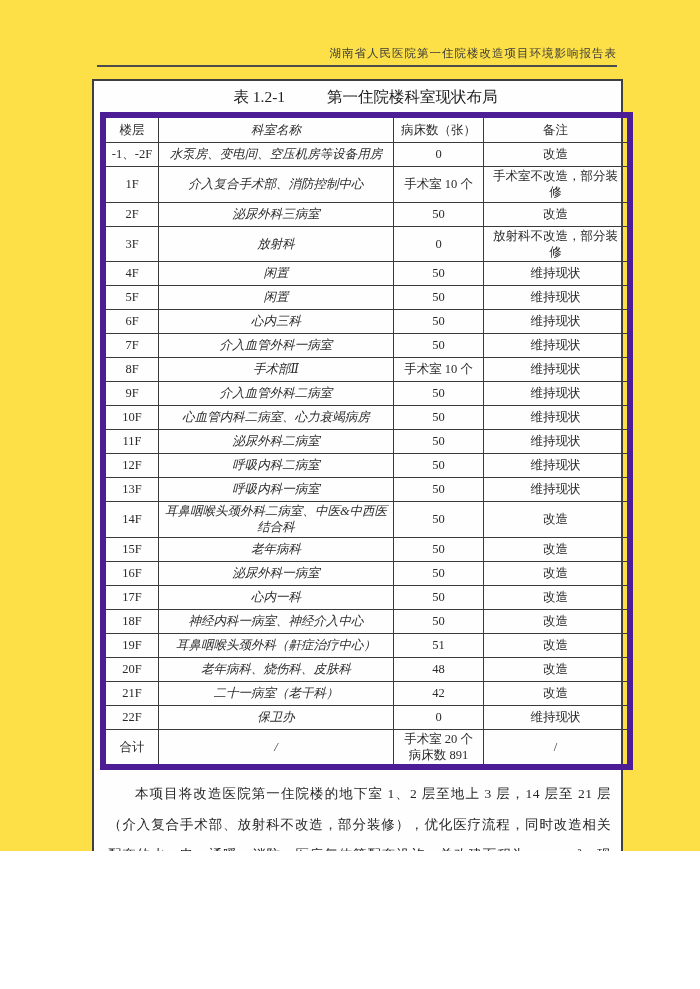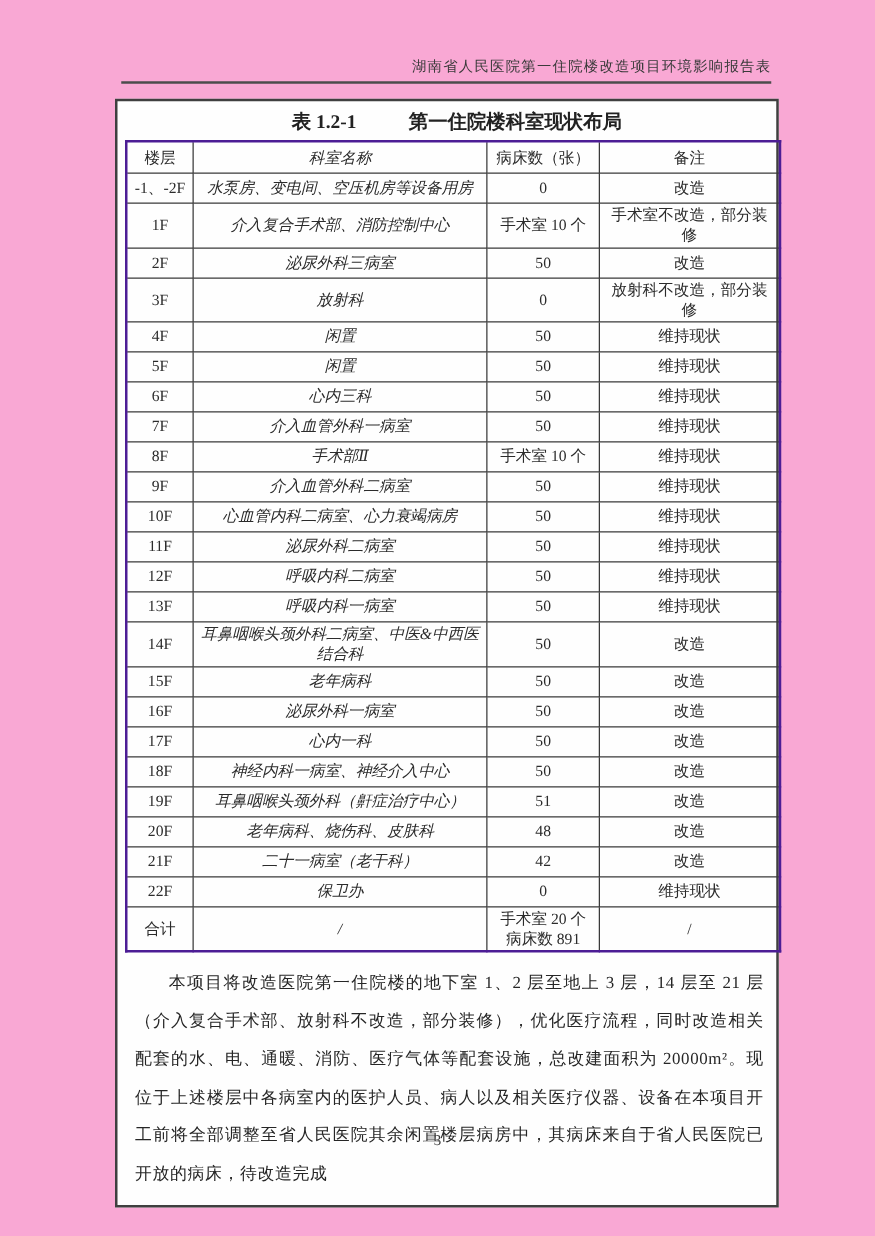--- a/index.html
+++ b/index.html
@@ -3,22 +3,22 @@
 <meta charset="utf-8">
 <style>
   html, body {
     margin: 0;
     padding: 0;
     background: #ffffff;
   }
   .page {
     position: relative;
     width: 700px;
-    height: 989px;
-    background: #f9a8d4;
+    height: 851px;
+    background: #fde047;
     font-family: "Liberation Serif", "DejaVu Serif", serif;
     color: #2e2e2e;
     overflow: hidden;
   }
   .running-header {
     position: absolute;
     top: 46px;
     left: 97px;
     width: 520px;
     text-align: right;
@@ -42,29 +42,29 @@
     border: 2px solid #3f3f3f;
     background: #fefefe;
   }
   .table-title {
     display: flex;
     justify-content: center;
     align-items: baseline;
     gap: 42px;
     padding: 6px 0 4px 16px;
     font-size: 15.5px;
-    font-weight: bold;
+    font-weight: normal;
     color: #222;
   }
   table.dept-table {
     border-collapse: collapse;
     table-layout: fixed;
     width: 508px;
     margin-left: 6px;
-    border: 2px solid #4c1d95;
+    border: 6px solid #4c1d95;
   }
   .dept-table th, .dept-table td {
     border: 1px solid #3a3a3a;
     text-align: center;
     vertical-align: middle;
     font-size: 12.5px;
     font-weight: normal;
     line-height: 1.3;
     padding: 1px 3px;
     white-space: pre-line;

